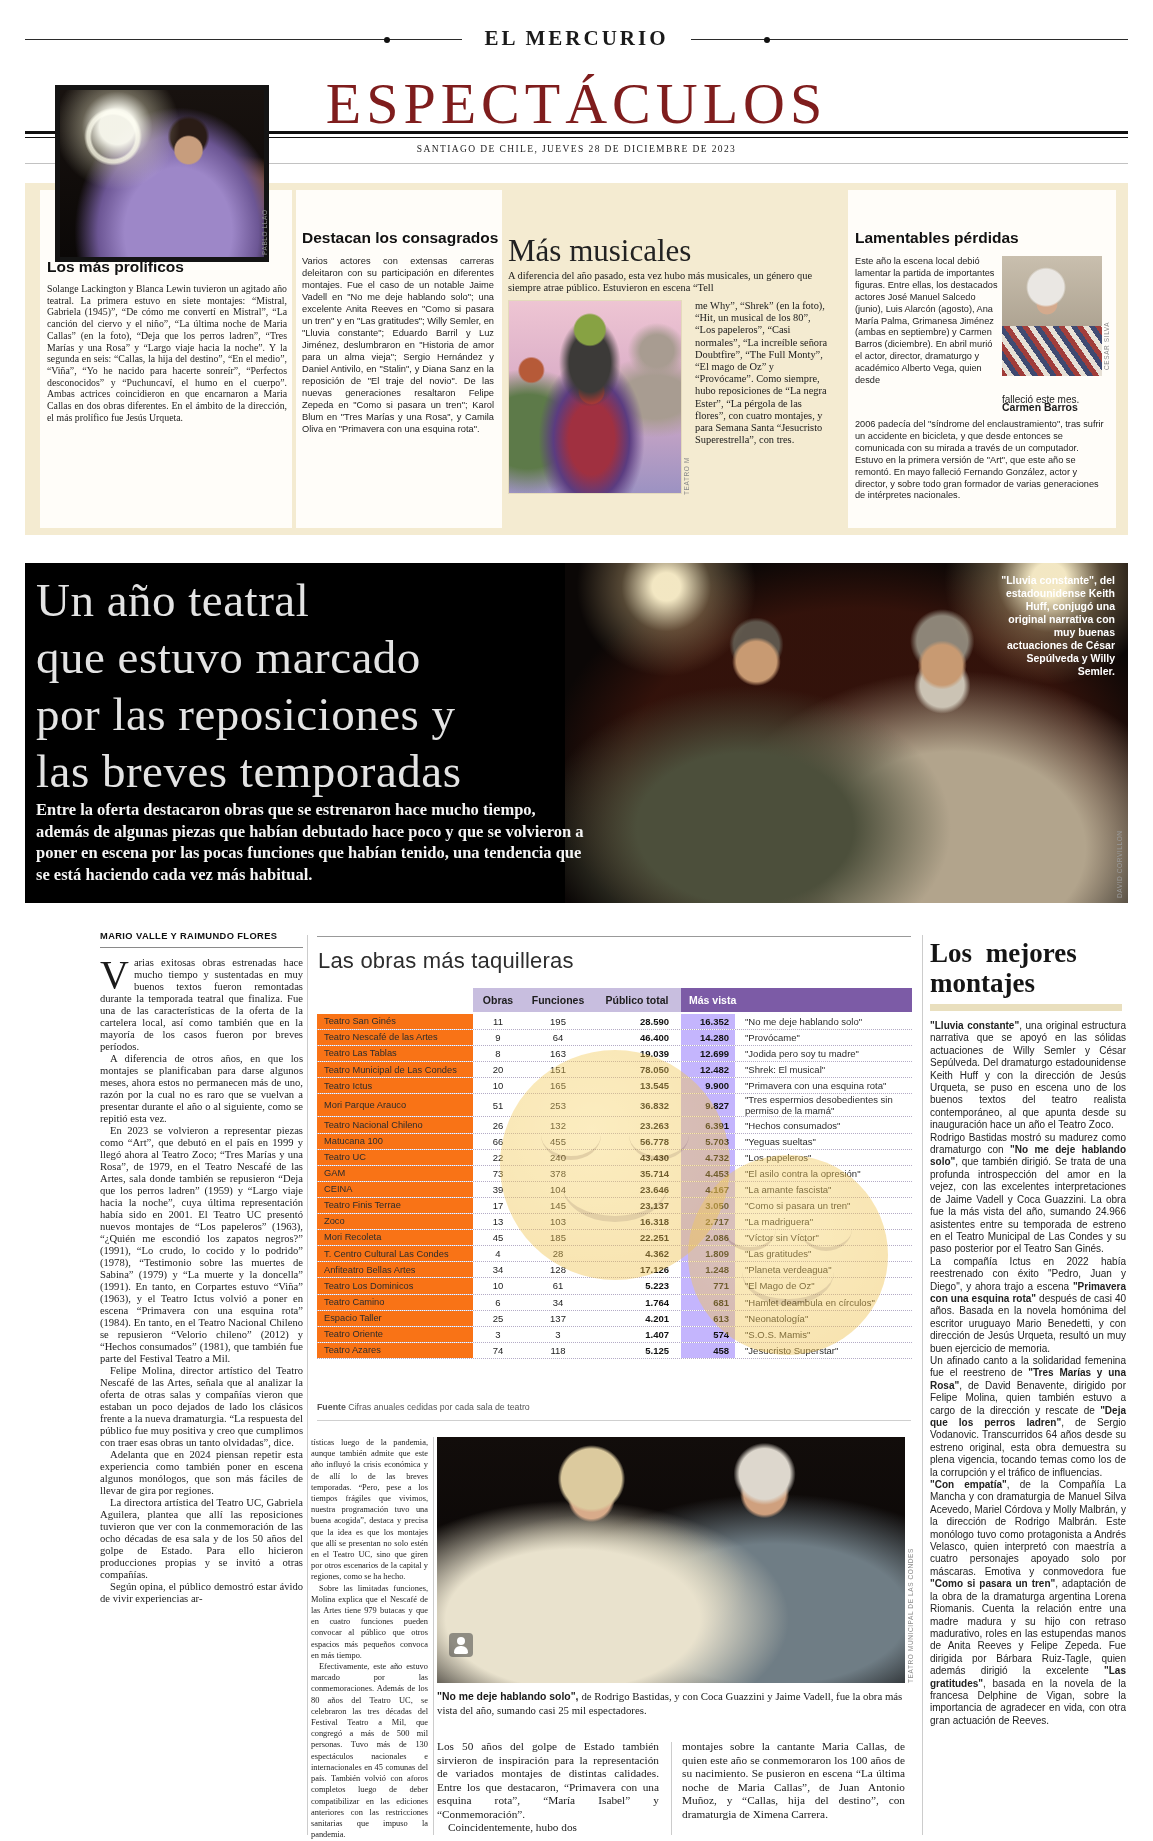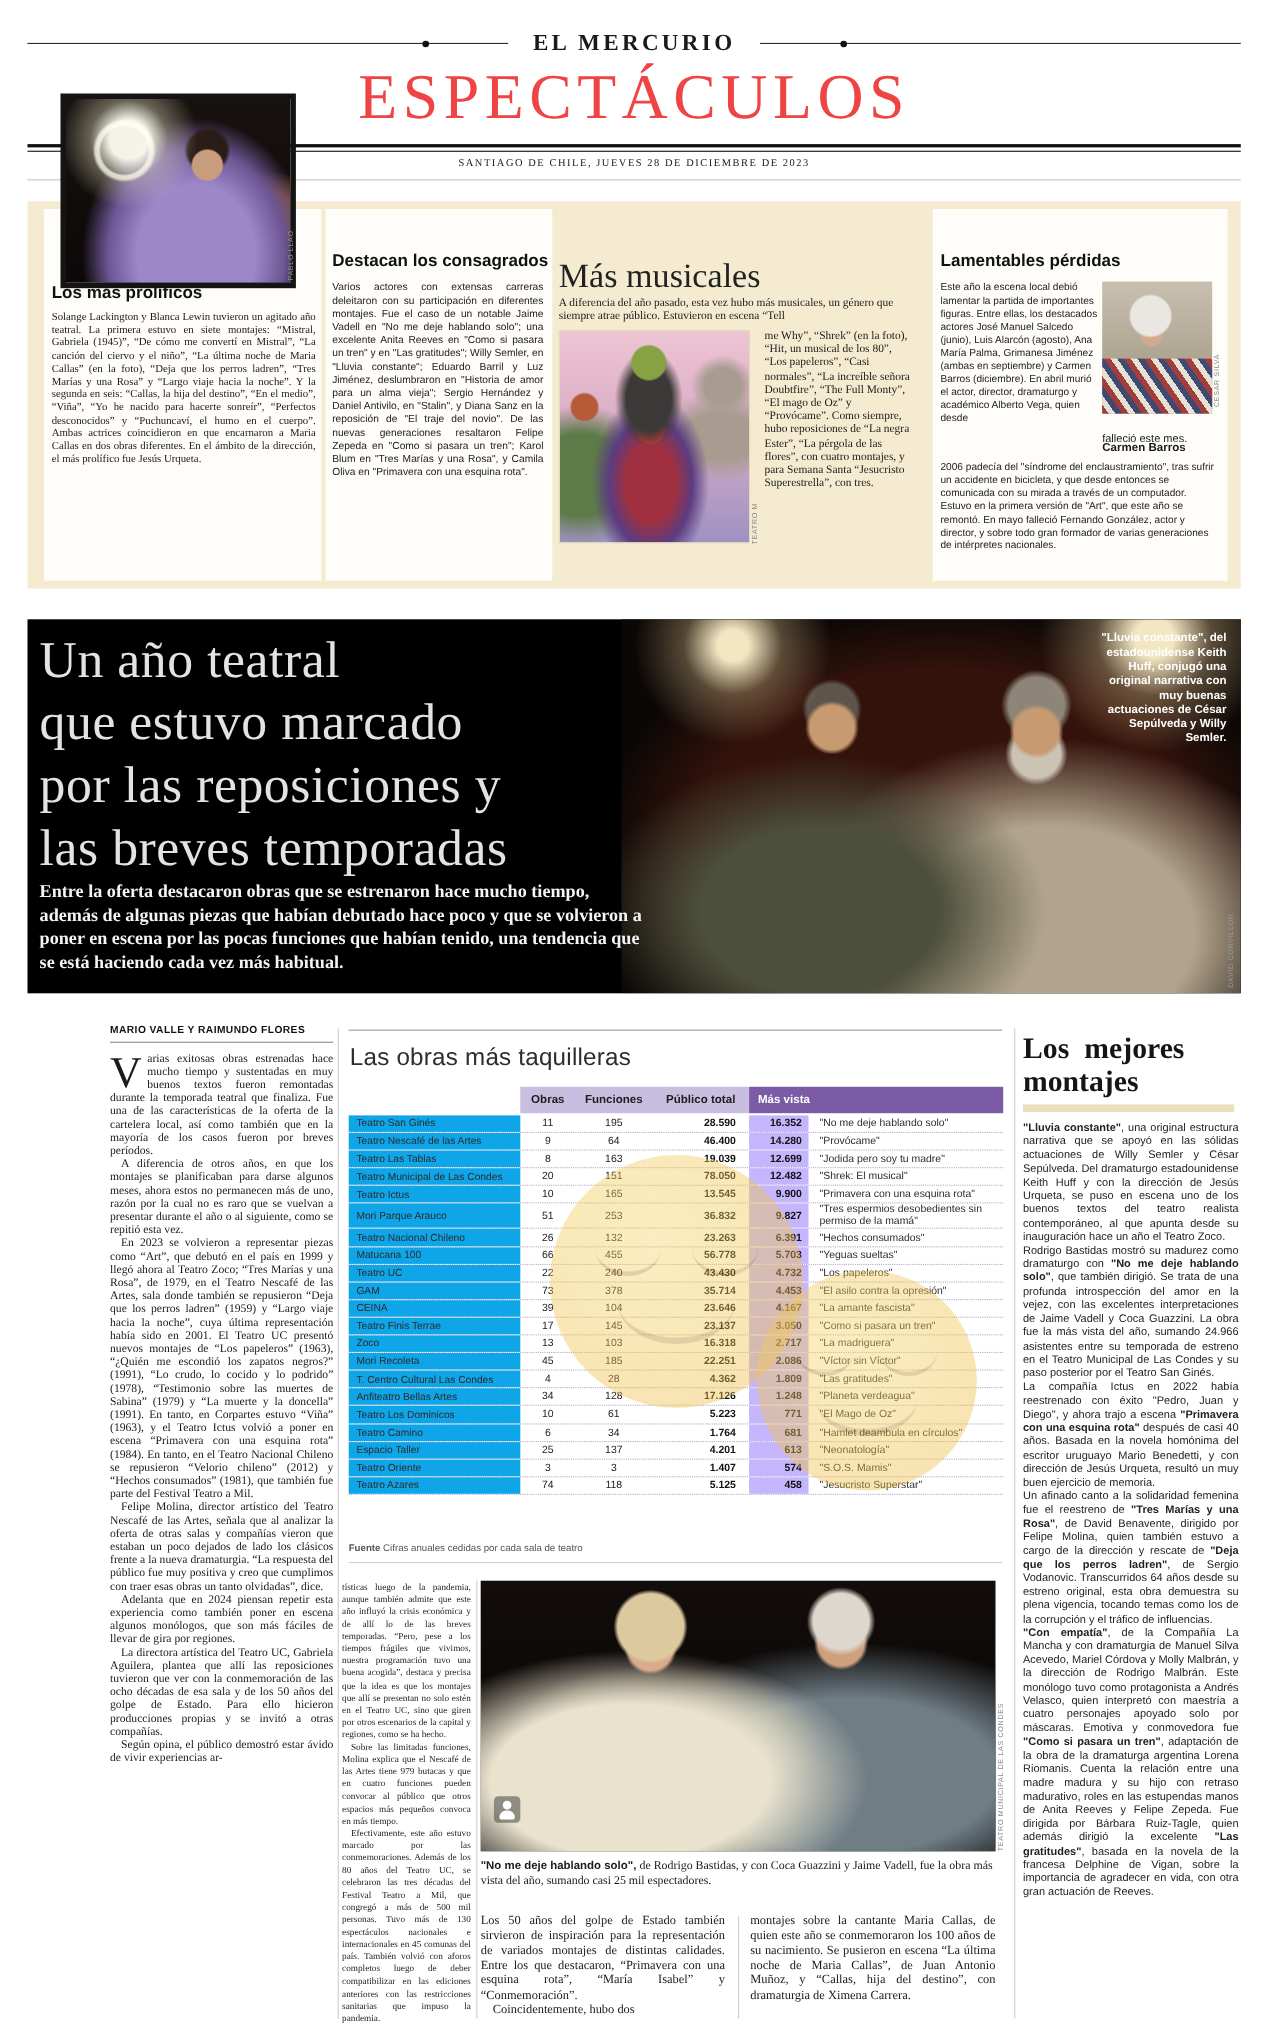--- a/index.html
+++ b/index.html
@@ -9,22 +9,22 @@
   .sans{font-family:"Liberation Sans",sans-serif;}
   .b{font-weight:bold;}
   .just{text-align:justify;}
   .vcred{writing-mode:vertical-rl;transform:rotate(180deg);font:6.5px/1 "Liberation Sans",sans-serif;
          color:#8a8a8a;letter-spacing:.6px;}
   
   .mast-rule{left:25px;width:1103px;top:39px;border-top:1.5px solid #2b2b2b;}
   .mast-dot{width:6px;height:6px;border-radius:50%;background:#111;top:37px;}
   .paper-name{left:0;right:0;top:26px;text-align:center;}
   .paper-name span{background:#fff;padding:0 22px;font:700 21px/24px "Liberation Serif",serif;letter-spacing:3px;}
-  .section-name{left:0;right:0;top:56px;text-align:center;font:400 58px/64px "Liberation Serif",serif;
-                color:#ef4444;letter-spacing:5px;}
+  .section-name{left:0;right:0;top:72px;text-align:center;font:400 58px/64px "Liberation Serif",serif;
+                color:#7f1d1d;letter-spacing:5px;}
   .rule-thick{left:25px;width:1103px;top:131px;height:3px;background:#101010;}
   .rule-thin2{left:25px;width:1103px;top:137px;height:1px;background:#101010;}
   .dateline{left:0;right:0;top:143px;text-align:center;font:400 9.5px/12px "Liberation Serif",serif;
             letter-spacing:1.4px;color:#222;}
   .rule-gray{left:25px;width:1103px;top:163px;height:1px;background:#c2c2c2;}
   
   .strip{left:25px;top:183px;width:1103px;height:352px;background:#f4ebd1;}
   .panel{background:#fffdf9;}
   .tophead{font:700 15.5px/18px "Liberation Sans",sans-serif;color:#111;}
   .bodyserif{font:400 9.8px/11.7px "Liberation Serif",serif;}
@@ -88,21 +88,21 @@
   .colwide p{margin:0;font:400 11.3px/13.5px "Liberation Serif",serif;text-align:justify;}
   .colwide p + p{text-indent:11px;}
   
   .tbl-title{font:400 22px/26px "Liberation Sans",sans-serif;color:#2d2d2d;letter-spacing:.2px;}
   .tbl-head{display:grid;grid-template-columns:156px 50px 70px 88px 54px 1fr;align-items:center;height:24px;}
   .tbl-head .h{font:700 10.5px/12px "Liberation Sans",sans-serif;color:#1d1d1d;text-align:center;}
   .hband-lav{position:absolute;left:156px;top:0;width:208px;height:24px;background:#c8bedf;z-index:0;}
   .hband-pur{position:absolute;left:364px;top:0;width:231px;height:24px;background:#7c5ba6;z-index:0;}
   .tbl-row{display:grid;grid-template-columns:156px 50px 70px 88px 54px 10px 1fr;align-items:center;
            min-height:15.1px;border-bottom:1px dotted #b4abc6;}
-  .tbl-row .venue{font:400 9.3px/10.5px "Liberation Sans",sans-serif;color:#2c2c2c;background:#0ea5e9;
+  .tbl-row .venue{font:400 9.3px/10.5px "Liberation Sans",sans-serif;color:#2c2c2c;background:#f97316;
                   align-self:stretch;display:flex;align-items:center;padding-left:7px;}
   .tbl-row .num{font:400 9.5px/11px "Liberation Sans",sans-serif;text-align:center;color:#222;}
   .tbl-row .numb{font:700 9.5px/11px "Liberation Sans",sans-serif;text-align:right;color:#111;padding-right:12px;}
   .tbl-row .vista{font:700 9.5px/11px "Liberation Sans",sans-serif;text-align:left;color:#111;background:#c4b5fd;
                   align-self:stretch;display:flex;align-items:center;justify-content:flex-end;padding-right:6px;padding-left:17px;}
   .tbl-row .obra{font:400 9.5px/11px "Liberation Sans",sans-serif;color:#2c2c2c;}
   .fuente{font:400 8.8px/11px "Liberation Sans",sans-serif;color:#555;}
   .mask{position:absolute;border-radius:50%;background:radial-gradient(circle at 40% 35%, #f8d56b, #ecb93c);
         opacity:.42;pointer-events:none;}
   .mask .eye{position:absolute;width:26%;height:20%;border-bottom:4px solid #bb8f2d;border-radius:50%;}

